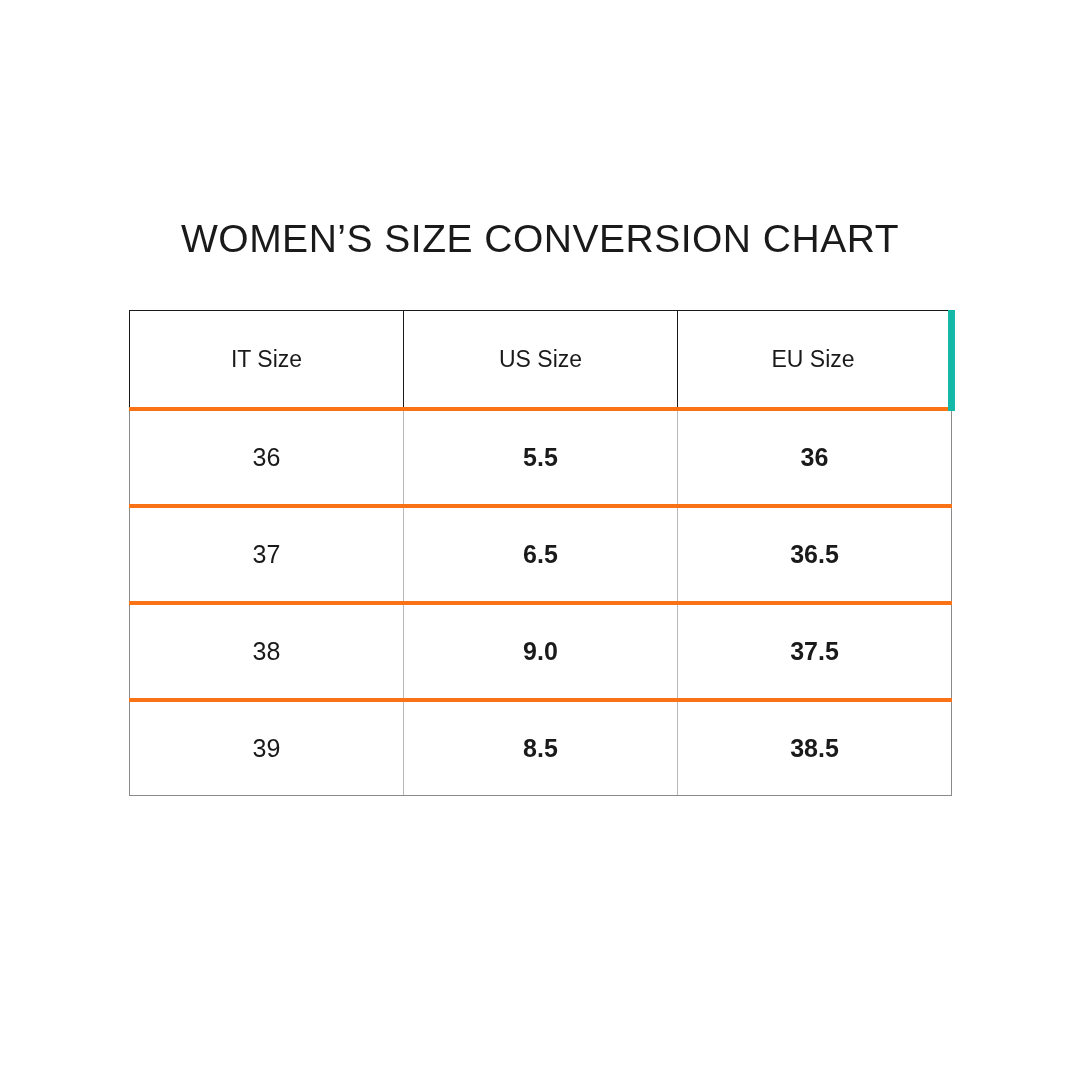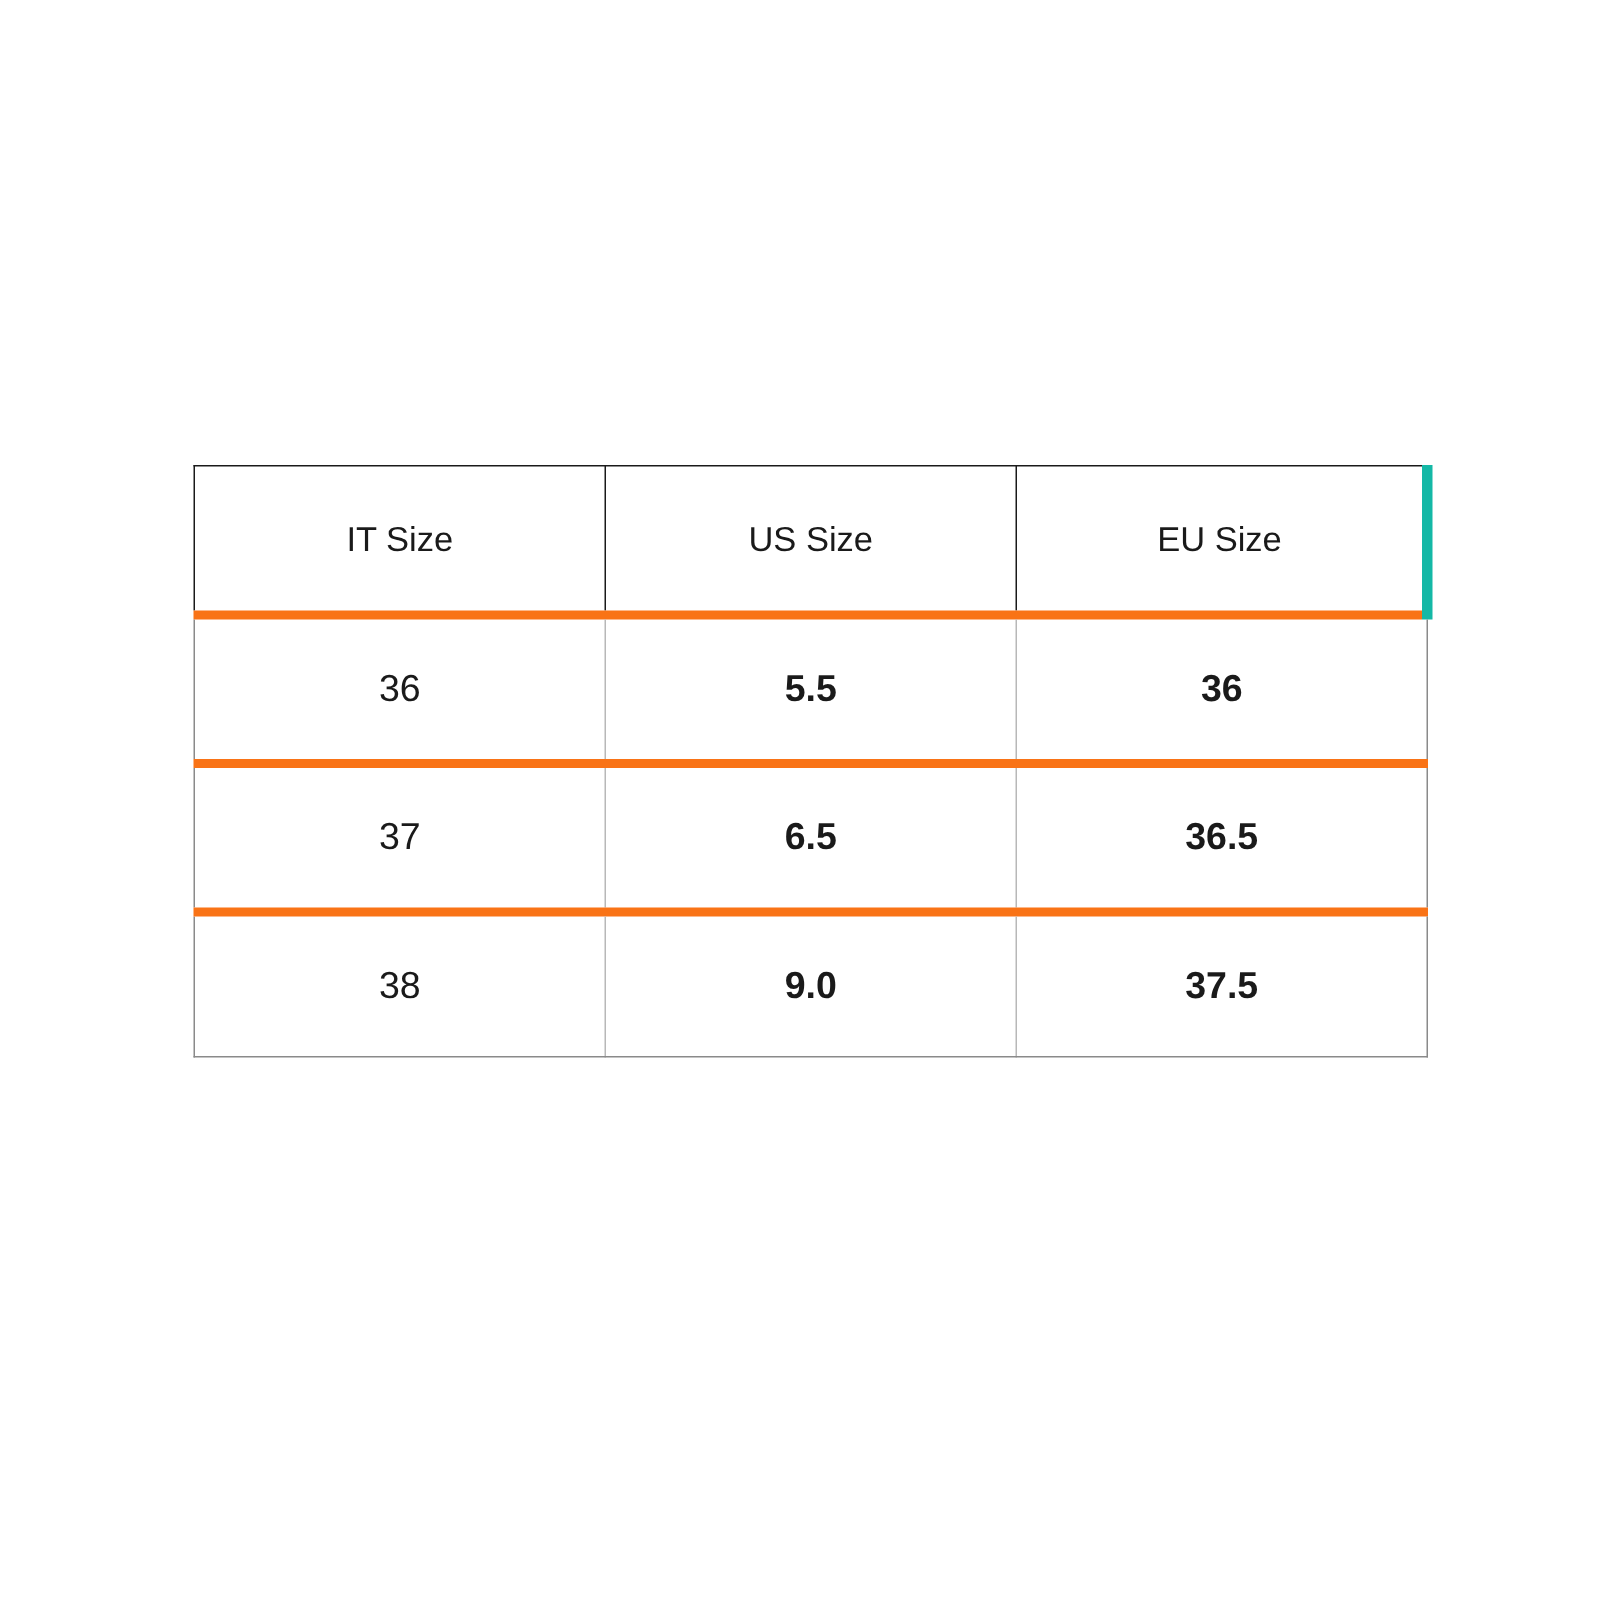--- a/index.html
+++ b/index.html
@@ -56,21 +56,21 @@
     font-weight: 400;
     border-color: #1a1a1a;
     border-width: 1px;
   }
   table.size-table tbody td {
     height: 91px;
     font-size: 25px;
     font-weight: 400;
   }
   table.size-table tbody tr td {
-    border-top: 6px solid #f97316;
+    border-top: 4px solid #f97316;
     border-bottom: 1px solid #b5b5b5;
   }
   table.size-table tbody tr:last-child td {
     border-bottom: 1px solid #8a8a8a;
   }
   table.size-table tbody td:first-child {
     border-left: 1px solid #8a8a8a;
   }
   table.size-table tbody td:last-child {
     border-right: 1px solid #8a8a8a;
@@ -83,20 +83,21 @@
   table.size-table thead th:last-child { border-right: 7px solid #14b8a6; }
   col.c1 { width: 274px; }
   col.c2 { width: 274px; }
   col.c3 { width: 274px; }
 </style>
 </head>
 <body>
 
 <div class="page">
 
+  <div class="title">WOMEN’S SIZE CONVERSION CHART</div>
 
   <div class="table-wrap">
     <table class="size-table">
       <colgroup>
         <col class="c1">
         <col class="c2">
         <col class="c3">
       </colgroup>
       <thead>
         <tr>
@@ -114,17 +115,22 @@
         <tr>
           <td>37</td>
           <td class="sep-left">6.5</td>
           <td class="sep-left">36.5</td>
         </tr>
         <tr>
           <td>38</td>
           <td class="sep-left">9.0</td>
           <td class="sep-left">37.5</td>
         </tr>
+        <tr>
+          <td>39</td>
+          <td class="sep-left">8.5</td>
+          <td class="sep-left">38.5</td>
+        </tr>
       </tbody>
     </table>
   </div>
 
 </div>
 
 </body></html>

